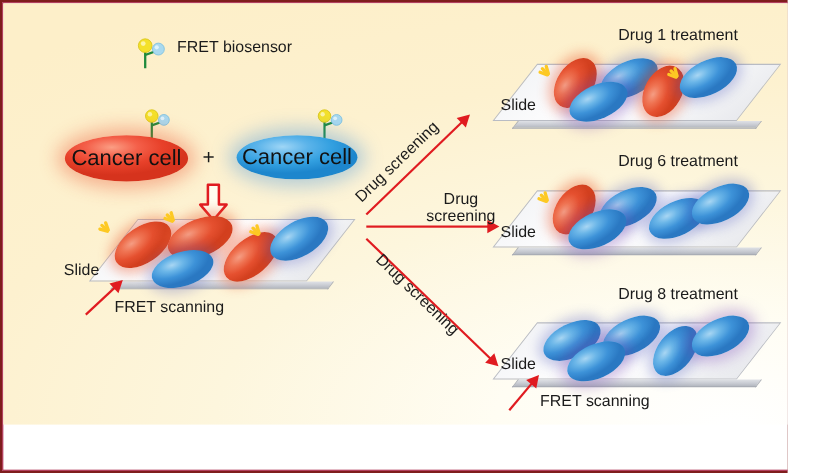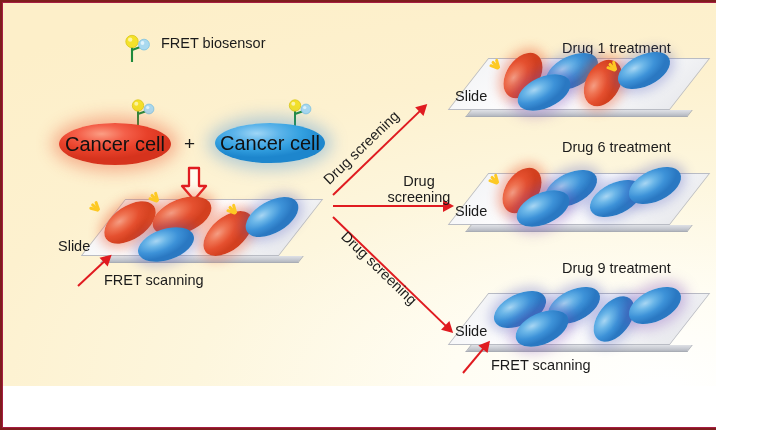--- a/index.html
+++ b/index.html
@@ -247,21 +247,21 @@
       <div class="head" style="left:110px;"></div>
     </div>
     <div class="lbl" style="left:368px;top:171px;text-align:center;white-space:normal;width:96px;"><span>Drug screening</span></div>
 
     <div class="arrow" style="left:330px;top:214px;transform:rotate(44deg);">
       <div class="shaft" style="width:160px;"></div>
       <div class="head" style="left:156px;"></div>
     </div>
     <div class="lbl rot" style="left:340px;top:218px;transform:rotate(44deg) translate(4px,4px);">Drug screening</div>
 
-    <div class="lbl" style="left:559px;top:22px;margin-top:16px;">Drug 1 treatment</div>
+    <div class="lbl" style="left:559px;top:22px;">Drug 1 treatment</div>
 
     <div class="slide" style="left:465px;top:55px;width:222px;height:52px;">
       <div class="top"></div>
       <div class="lip" style="top:52px;"></div>
     </div>
 
     <div class="cell red" style="left:495px;top:56px;width:50px;height:33px;transform:rotate(-56deg);"></div>
     <div class="cell blue" style="left:541px;top:53px;width:56px;height:31px;transform:rotate(-26deg);"></div>
     <div class="cell red" style="left:575px;top:63px;width:50px;height:34px;transform:rotate(-61deg);"></div>
     <div class="cell blue" style="left:613px;top:52px;width:56px;height:31px;transform:rotate(-26deg);"></div>
@@ -294,21 +294,21 @@
     <div class="cell blue glowp" style="left:512px;top:190px;width:56px;height:31px;transform:rotate(-24deg);"></div>
 
     <div class="spark" style="left:486px;top:170px;">
       <i style="transform:rotate(200deg)"></i>
         <i style="transform:rotate(226deg)"></i>
         <i style="transform:rotate(254deg)"></i>
     </div>
 
     <div class="lbl" style="left:452px;top:201px;">Slide</div>
 
-    <div class="lbl" style="left:559px;top:258px;">Drug 9 treatment</div>
+    <div class="lbl" style="left:559px;top:258px;">Drug 8 treatment</div>
 
     <div class="slide" style="left:465px;top:290px;width:222px;height:52px;">
       <div class="top"></div>
       <div class="lip" style="top:52px;"></div>
     </div>
 
     <div class="cell blue" style="left:489px;top:291px;width:56px;height:31px;transform:rotate(-26deg);"></div>
     <div class="cell blue" style="left:543px;top:287px;width:56px;height:31px;transform:rotate(-26deg);"></div>
     <div class="cell blue" style="left:585px;top:300px;width:52px;height:32px;transform:rotate(-52deg);"></div>
     <div class="cell blue glowp" style="left:624px;top:287px;width:56px;height:31px;transform:rotate(-26deg);"></div>

